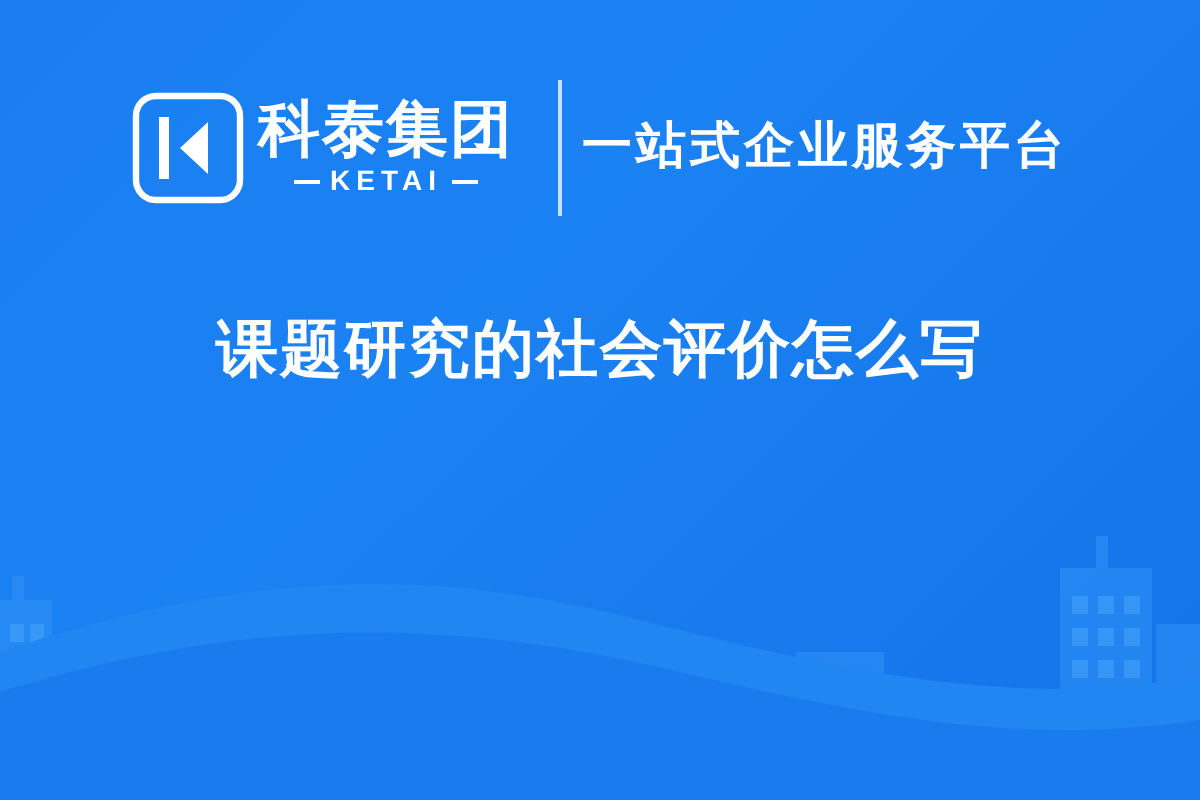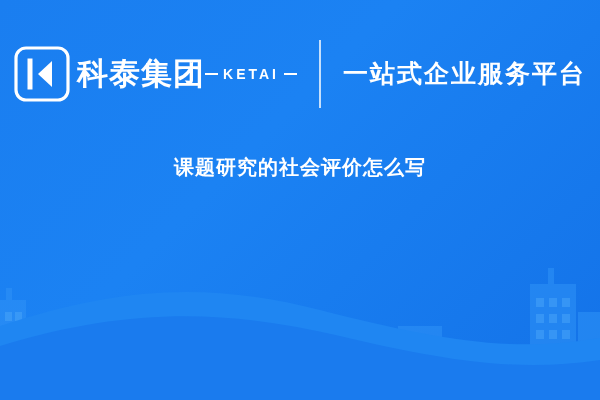--- a/index.html
+++ b/index.html
@@ -61,21 +61,21 @@
 
   .logo-mark {
     width: 56px;
     height: 56px;
     flex: 0 0 56px;
     margin-right: 7px;
   }
 
   .logo-text {
     display: flex;
-    flex-direction: row;
+    flex-direction: column;
     align-items: center;
     justify-content: center;
   }
 
   .logo-cn {
     color: #ffffff;
     font-size: 31px;
     font-weight: bold;
     letter-spacing: 1px;
     line-height: 1.08;
@@ -105,21 +105,21 @@
     height: 68px;
     background: rgba(255,255,255,0.75);
     flex: 0 0 2px;
   }
 
   .slogan-block {
     display: flex;
     flex-direction: column;
     align-items: center;
     justify-content: flex-end;
-    padding-left: 22px;
+    padding-left: 10px;
   }
 
   .slogan-main {
     color: #ffffff;
     font-size: 25px;
     font-weight: bold;
     letter-spacing: 2px;
     line-height: 1.5;
     white-space: nowrap;
   }
@@ -138,21 +138,21 @@
   }
 
   
   .title {
     position: absolute;
     left: 0;
     top: 152px;
     width: 600px;
     text-align: center;
     color: #ffffff;
-    font-size: 20px;
+    font-size: 31px;
     font-weight: bold;
     letter-spacing: 1px;
     line-height: 1.5;
     white-space: nowrap;
   }
 </style>
 </head>
 <body>
 
 <div class="banner">

